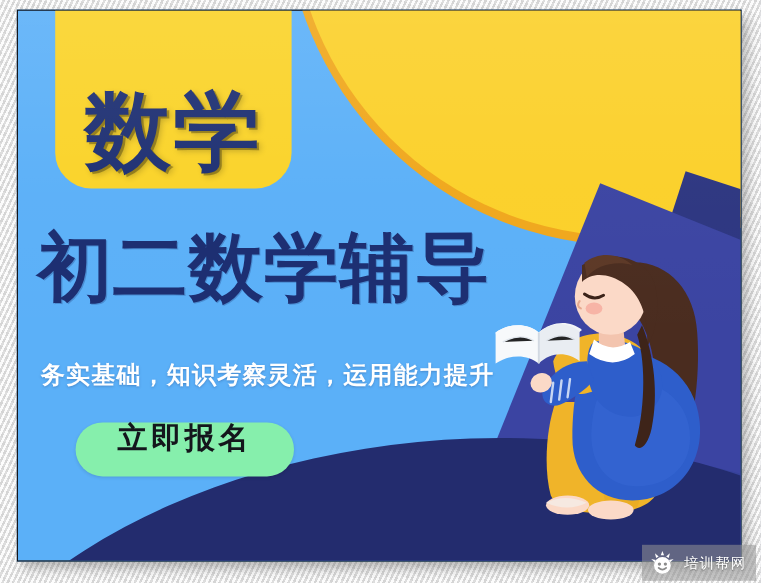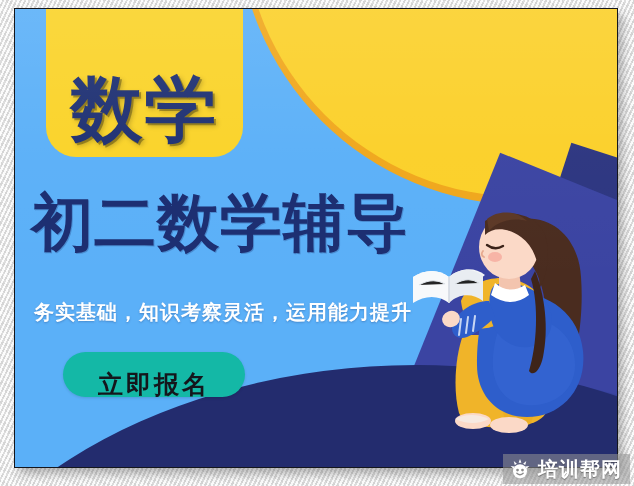--- a/index.html
+++ b/index.html
@@ -183,25 +183,25 @@
     text-shadow: 0 1px 2px rgba(30,60,120,.35);
   }
 
   
   #cta-button {
     position: absolute;
     left: 48px;
     top: 343px;
     width: 182px;
     height: 45px;
-    background: #14b8a6;
+    background: #86efac;
     border-radius: 23px;
     z-index: 7;
     display: flex;
-    align-items: flex-end;
+    align-items: flex-start;
     justify-content: center;
     cursor: pointer;
     box-shadow: 0 1px 3px rgba(0,0,0,.12);
   }
   #cta-button .cta-text {
     font-family: "DejaVu Sans", "Liberation Sans", sans-serif;
     font-size: 25px;
     line-height: 1;
     font-weight: 700;
     color: #14161c;
@@ -228,22 +228,22 @@
     height: 30px;
     padding: 0 8px 0 6px;
     display: flex;
     align-items: center;
     gap: 7px;
     background: rgba(150,150,150,.55);
     z-index: 20;
   }
   #watermark .wm-text {
     font-family: "DejaVu Sans", "Liberation Sans", sans-serif;
-    font-size: 20px;
-    font-weight: 700;
+    font-size: 12px;
+    font-weight: 400;
     color: #ffffff;
     letter-spacing: 1px;
     white-space: nowrap;
     text-shadow: 0 1px 1px rgba(0,0,0,.35);
   }
   #watermark .wm-icon { width: 22px; height: 22px; display:block; }
 </style>
 </head>
 <body>
 

